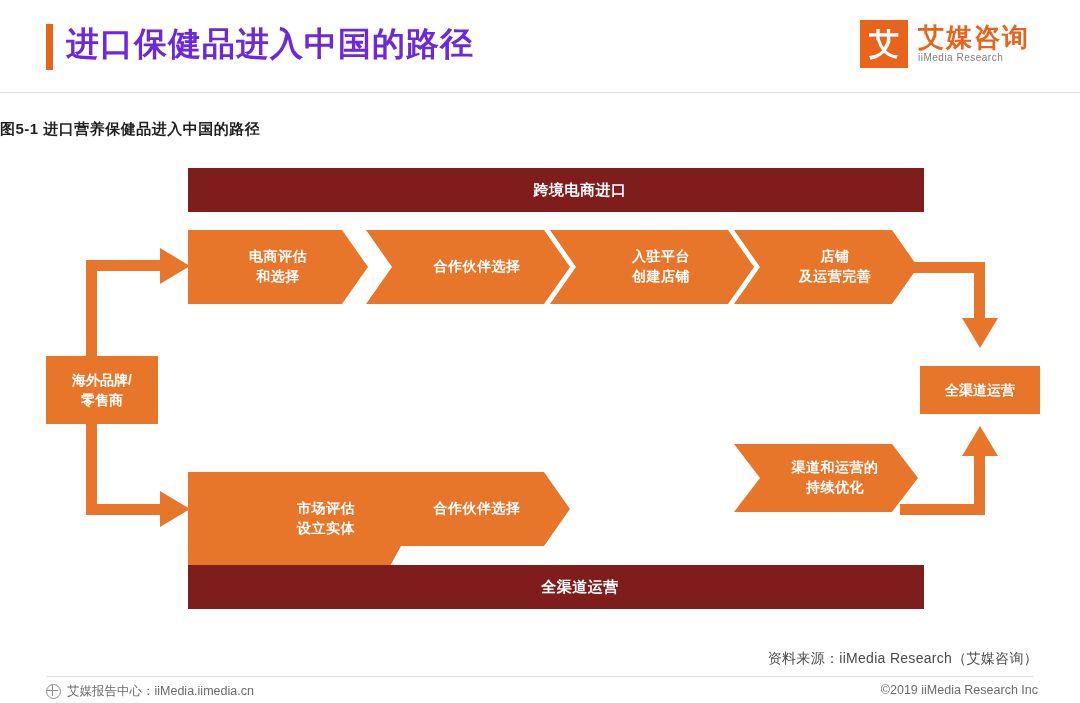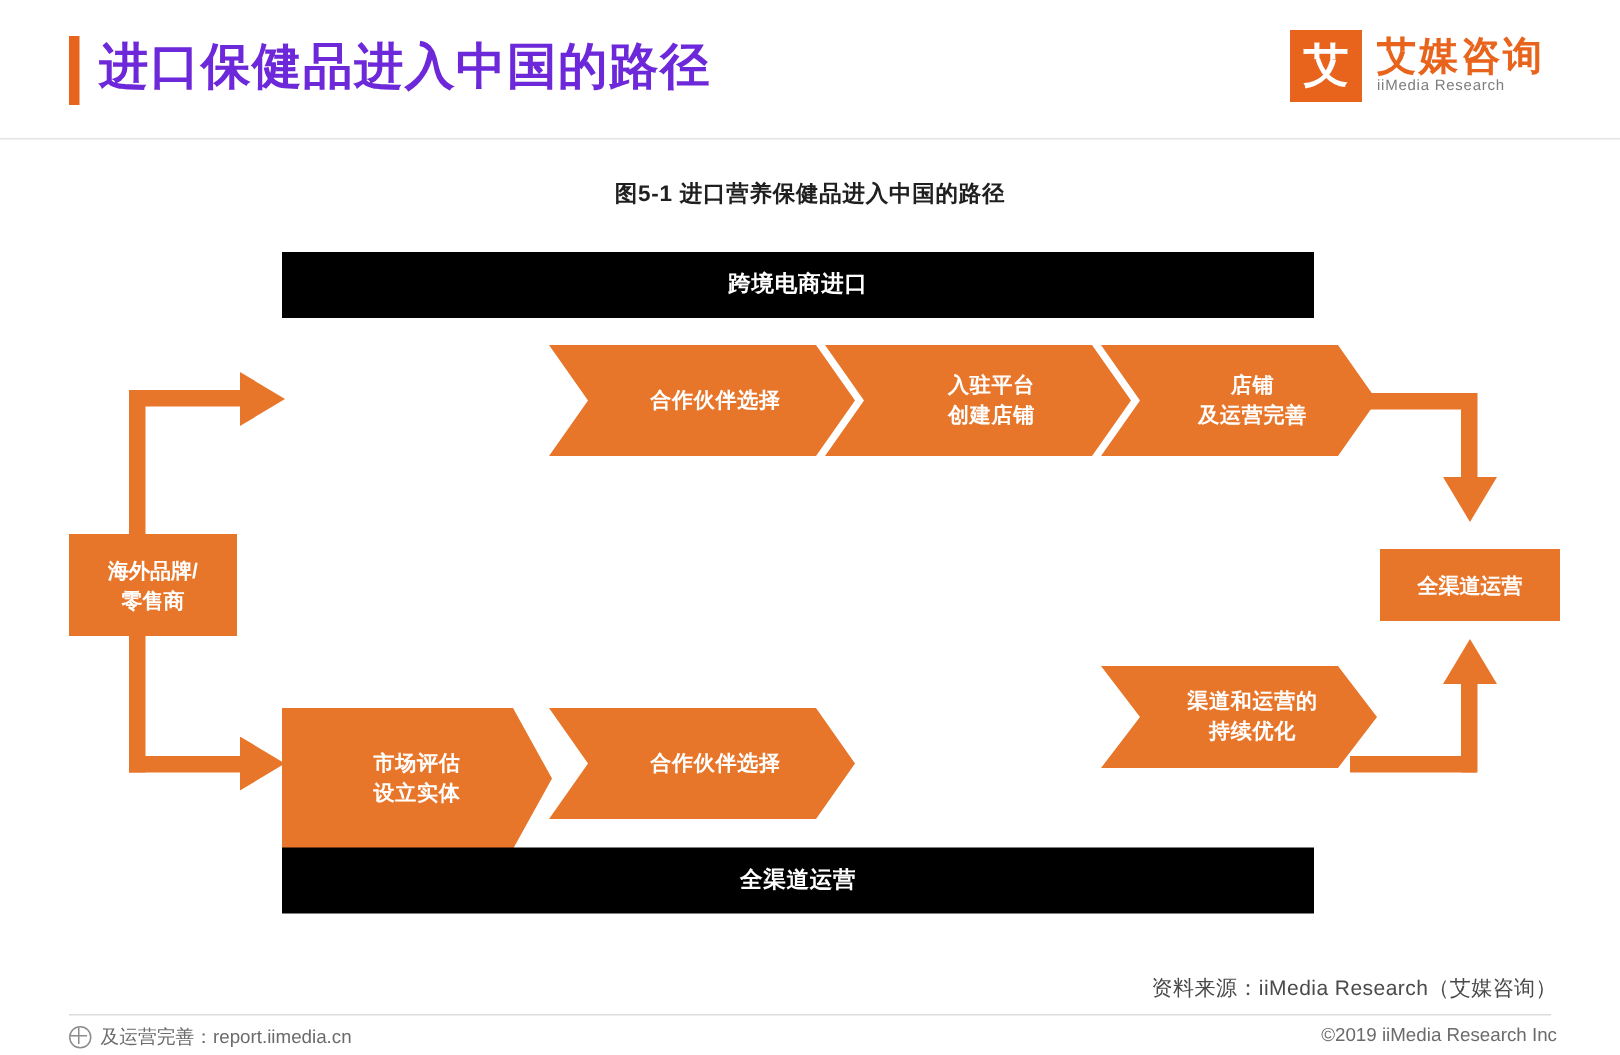--- a/index.html
+++ b/index.html
@@ -37,33 +37,34 @@
   .logo-en{
     position:absolute;left:58px;top:32px;font-size:10px;color:#7d7d7d;
     letter-spacing:.5px;white-space:nowrap;
   }
   .header-rule{
     position:absolute;left:0;top:92px;width:1080px;height:1px;background:#e3e3e3;
   }
 
   
   .chart-title{
-    position:absolute;left:0;top:120px;width:1080px;text-align:center;
+    position:absolute;left:0;top:120px;width:1080px;
     font-size:15px;font-weight:bold;color:#1f1f1f;letter-spacing:.5px;
   }
 
   .diagram{position:absolute;left:0;top:0;width:1080px;height:703px;pointer-events:none;}
   .diagram > *{pointer-events:auto;}
 
   
   .bar{
-    position:absolute;background:#000000;color:#ffffff;
+    position:absolute;background:#7f1d1d;color:#ffffff;
     font-size:14px;font-weight:bold;letter-spacing:.5px;
     display:flex;align-items:center;justify-content:center;text-align:center;
     line-height:1.35;
+    padding-left:48px;
   }
   .bar.banner{font-size:15px;}
 
   
   .chev{
     position:absolute;background:#e8762a;color:#ffffff;
     font-size:14px;font-weight:bold;letter-spacing:.5px;
     display:flex;align-items:center;justify-content:center;text-align:center;
     line-height:1.4;
     clip-path:polygon(0 0, calc(100% - 26px) 0, 100% 50%, calc(100% - 26px) 100%, 0 100%, 26px 50%);
@@ -115,39 +116,45 @@
   </div>
 </div>
 <div class="header-rule"></div>
 
 <div class="chart-title">图5-1 进口营养保健品进入中国的路径</div>
 
 <div class="diagram">
 
   <div class="bar banner" style="left:188px;top:168px;width:688px;height:44px;">跨境电商进口</div>
 
+  <div class="chev first" style="left:188px;top:230px;width:180px;height:74px;">
+    <div>
+      <div>电商评估</div>
+      <div>和选择</div>
+    </div>
+  </div>
   <div class="chev" style="left:366px;top:230px;width:186px;height:74px;">
     <div>
       <div>合作伙伴选择</div>
     </div>
   </div>
   <div class="chev" style="left:734px;top:230px;width:166px;height:74px;">
     <div>
       <div>店铺</div>
       <div>及运营完善</div>
     </div>
   </div>
   <div class="chev" style="left:550px;top:230px;width:186px;height:74px;">
     <div>
       <div>入驻平台</div>
       <div>创建店铺</div>
     </div>
   </div>
 
-  <div class="chev first" style="left:188px;top:472px;width:180px;height:94px;">
+  <div class="chev first" style="left:188px;top:472px;width:180px;height:94px;padding-left:48px;">
     <div>
       <div>市场评估</div>
       <div>设立实体</div>
     </div>
   </div>
   <div class="chev" style="left:366px;top:472px;width:186px;height:74px;">
     <div>
       <div>合作伙伴选择</div>
     </div>
   </div>
@@ -191,15 +198,15 @@
   <div class="conn" style="left:974px;top:456px;width:11px;height:59px;"></div>
   <svg style="position:absolute;left:962px;top:426px;" width="36" height="34">
     <polygon points="0,30 36,30 18,0" fill="#e8762a"></polygon>
   </svg>
 </div>
 
 <div class="source">资料来源：iiMedia Research（艾媒咨询）</div>
 <div class="footer-rule"></div>
 <div class="footer-left">
   <span class="globe"></span>
-  <span>及运营完善：report.iimedia.cn</span>
+  <span>艾媒报告中心：iiMedia.iimedia.cn</span>
 </div>
 <div class="footer-right">©2019  iiMedia Research  Inc</div>
 
 </body></html>

